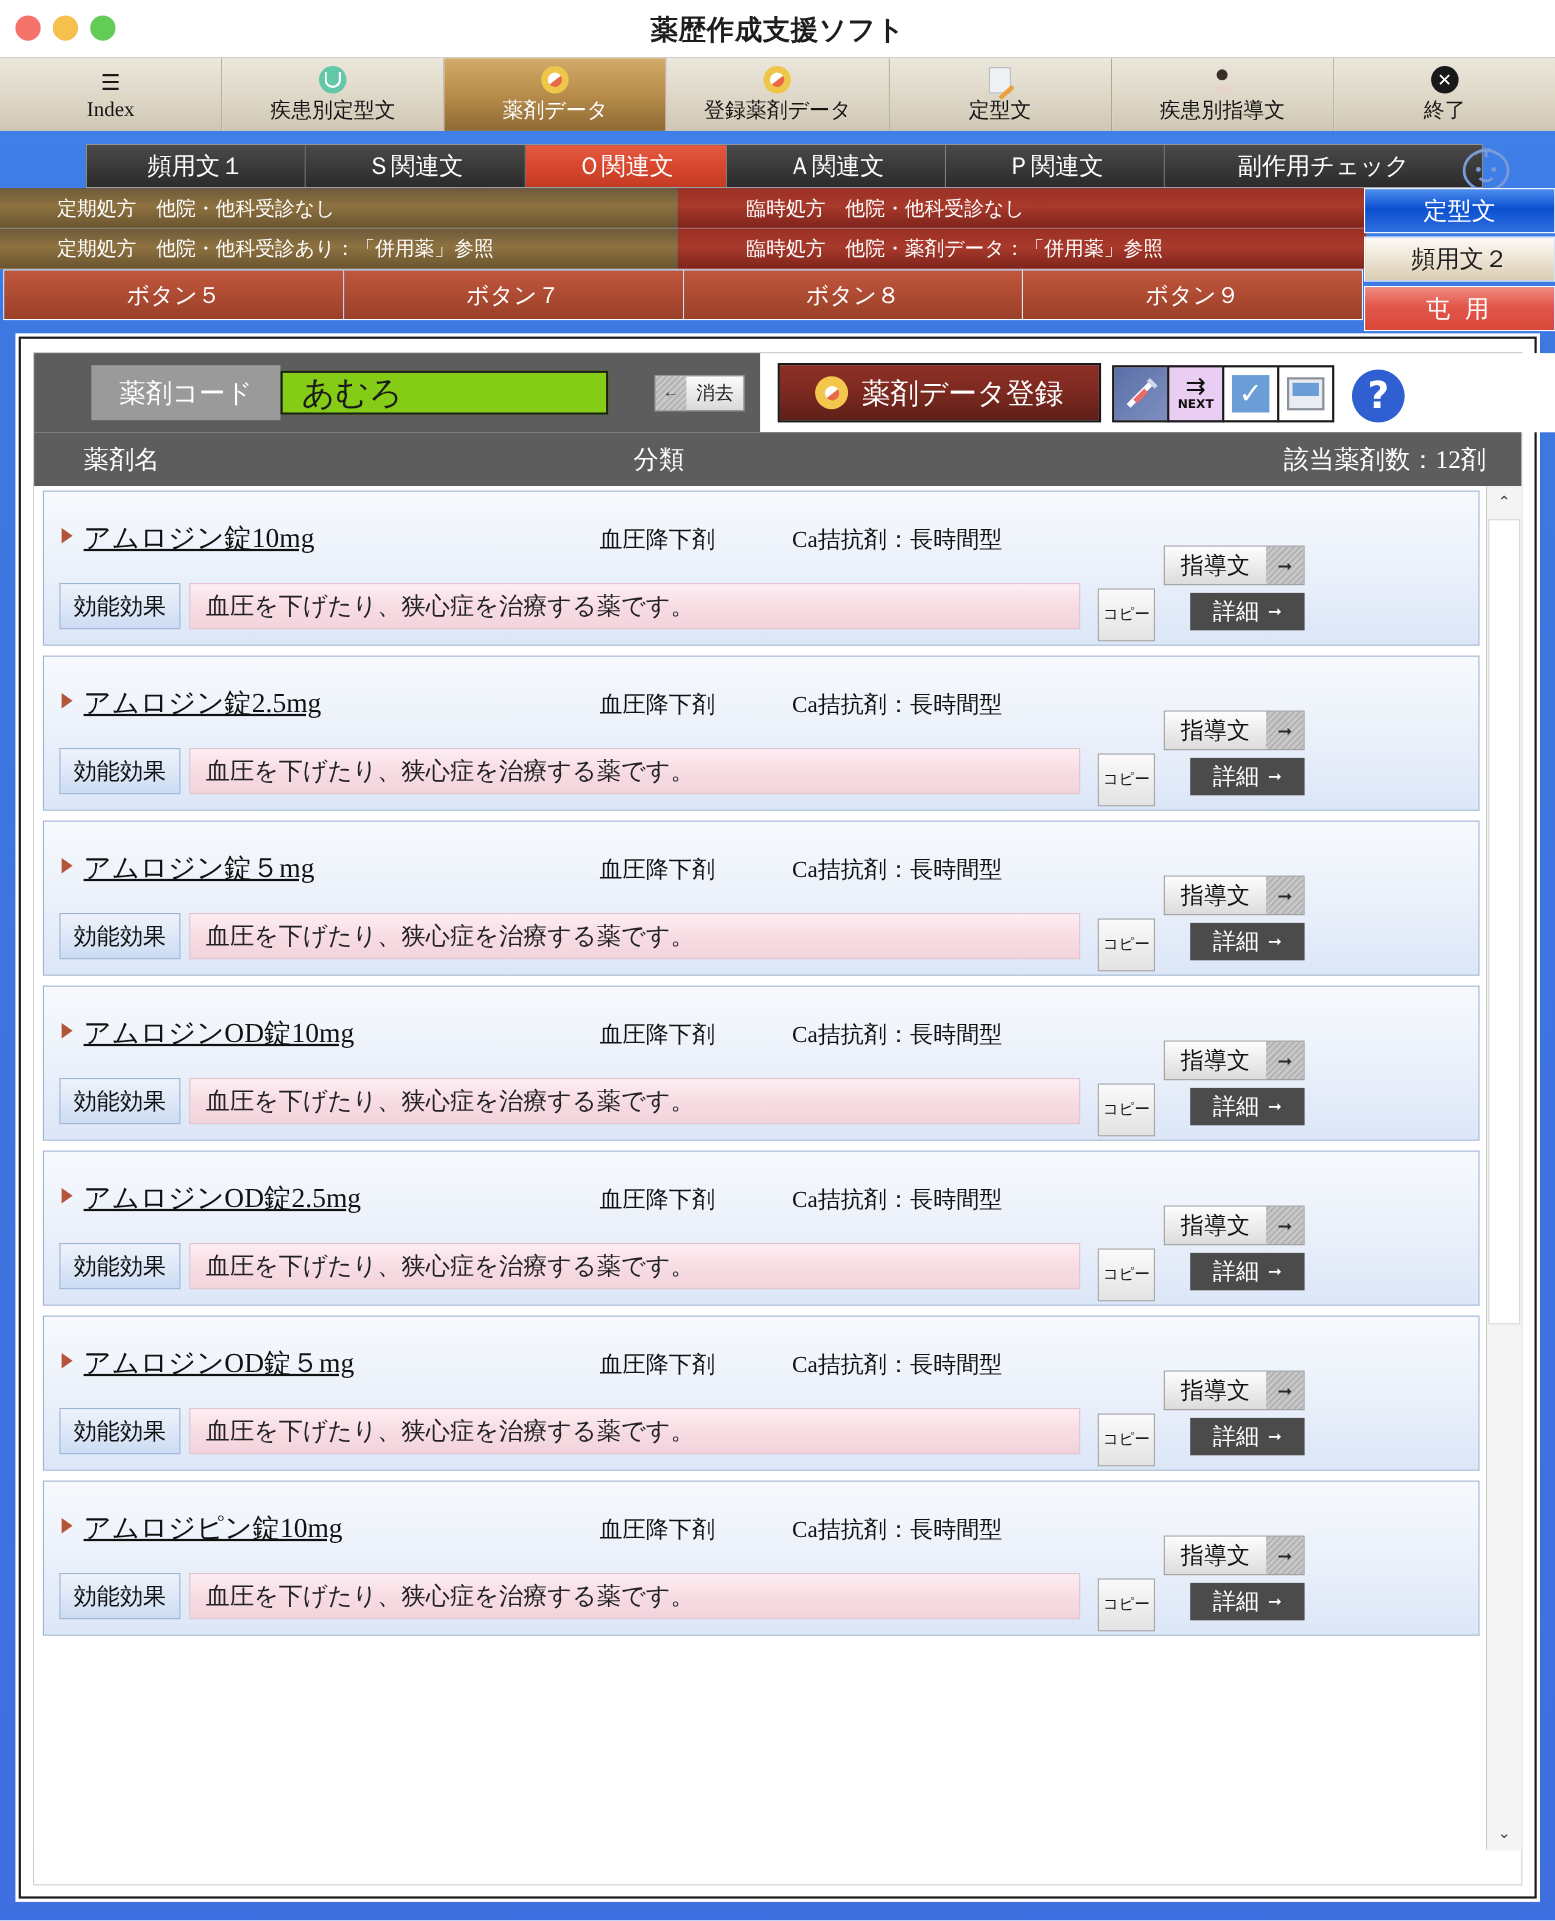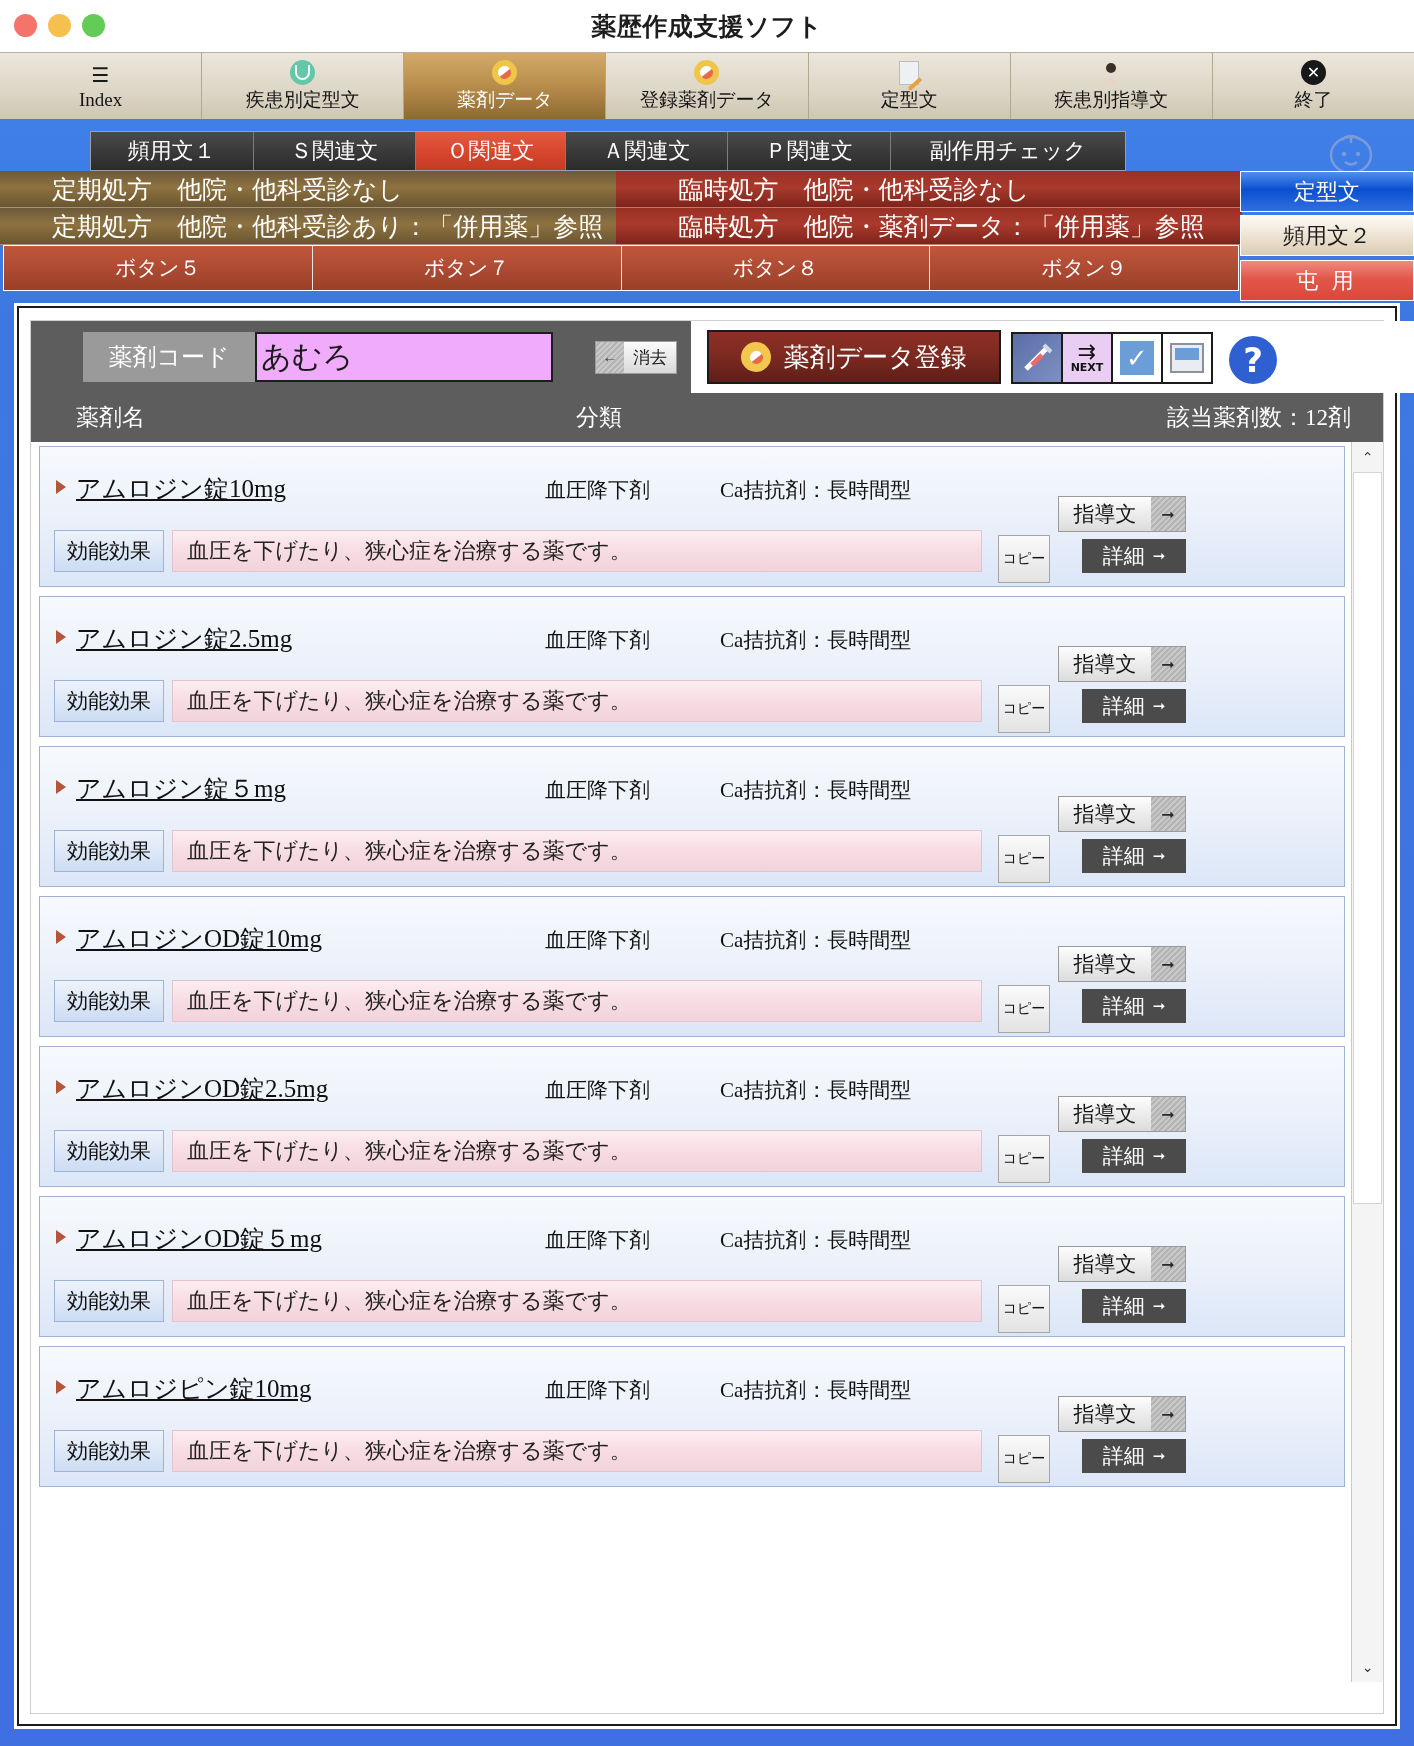--- a/index.html
+++ b/index.html
@@ -58,41 +58,41 @@
   .person{ width:16px;height:22px; }
   .xcirc{ width:25px;height:25px;border-radius:50%;background:#17181a;color:#fff;
      display:flex;align-items:center;justify-content:center;font-size:16px;
      font-family:"DejaVu Sans",sans-serif; }
 
   
   .app{ background:linear-gradient(180deg,#3f7fe8 0%,#3d78e0 12%,#3f6fe0 100%);
         height:1627px; position:relative; padding:0; }
 
   
-  .tabrow{ position:absolute; left:90px; top:12px; width:1036px; height:40px; display:flex;
+  .tabrow{ position:absolute; left:78px; top:12px; width:1270px; height:40px; display:flex;
            background:#2f2f2f; border:1px solid #9aa0a6;justify-content:center; }
   .tab{
     flex:1; display:flex; align-items:center; justify-content:center;
     background:linear-gradient(180deg,#4a4a4a 0%,#3a3a3a 50%,#2b2b2b 100%);
     color:#ffffff; font-size:22px; border-right:1px solid #7d7d7d;
   }
   .tab:last-child{ border-right:none; flex:1.45; }
   .tab.active{
     background:linear-gradient(180deg,#e35b42 0%,#d8472e 50%,#c33b23 100%);
     color:#ffffff;
   }
   .tab.w-narrow{ flex:.92; }
 
   .baby{ position:absolute; right:35px; top:8px; width:56px; height:52px; }
 
   
   .presets{ position:absolute; left:0; top:52px; width:1242px; }
   .preset-row{ display:flex; height:37px; }
   .pbtn{
-    flex:1; display:flex; align-items:center; padding-left:52px; color:#ffffff; font-size:25px;
+    flex:1; display:flex; align-items:center; padding-left:52px; color:#ffffff; font-size:18px;
     border-bottom:1px solid rgba(255,255,255,.35);
     white-space:nowrap;
   }
   .pbtn.brown{ background:linear-gradient(180deg,#6d5a3b 0%,#8e7240 45%,#6a5530 100%); }
   .pbtn.red{ background:linear-gradient(180deg,#9a3024 0%,#a93a2c 45%,#7e241b 100%); }
   .pbtn.rpad{ padding-left:63px; }
 
   .btnrow{ position:absolute; left:3px; top:126px; width:1236px; height:46px;
            display:flex; border:1px solid #ffffff; }
   .btn5{
@@ -120,22 +120,22 @@
   }
   .panel-inner{ border:1px solid #cfcfcf; height:100%; background:#fff; }
 
   
   .searchbar{ background:#5d5d5d; height:72px; display:flex; align-items:center; position:relative; }
   .code-label{
     margin-left:52px; width:172px; height:50px; background:#9a9a9a; color:#ffffff;
     display:flex;align-items:center;justify-content:center; font-size:24px;
   }
   .code-input{
-    width:298px; height:50px; background:#f0abfc; border:2px solid #1d1d1d;
-    display:flex; align-items:center; padding-left:4px; font-size:30px; color:#1a1a1a;
+    width:298px; height:40px; background:#84cc16; border:2px solid #1d1d1d;
+    display:flex; align-items:center; padding-left:17px; font-size:30px; color:#1a1a1a;
     font-family:"DejaVu Sans","Liberation Sans",sans-serif;
   }
   .clear-btn{
     margin-left:42px; width:82px; height:33px; display:flex; align-items:center;
     background:linear-gradient(180deg,#fbfbfb,#d9d9d9); border:1px solid #9b9b9b;
   }
   .clear-arrow{ width:28px; height:31px;
      background:repeating-linear-gradient(135deg,#c9c9c9 0 2px,#b4b4b4 2px 4px);
      display:flex;align-items:center;justify-content:center; font-size:15px; color:#3a3a3a;}
   .clear-txt{ flex:1; text-align:center; font-size:17px; color:#1a1a1a; }

